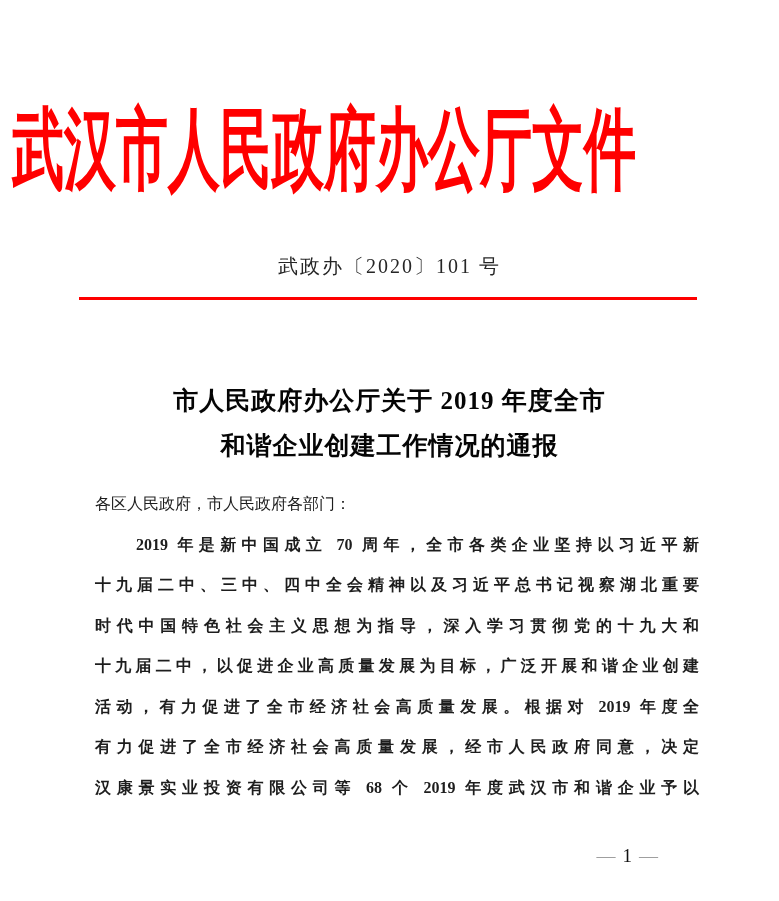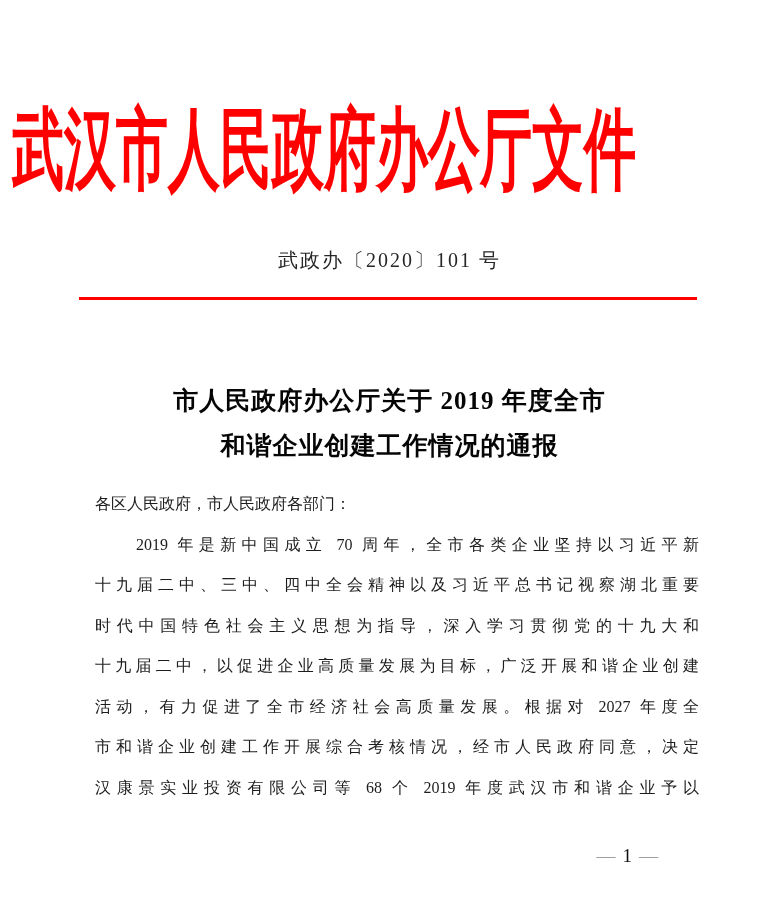--- a/index.html
+++ b/index.html
@@ -29,21 +29,21 @@
     color: #ff0000;
     line-height: 1;
     white-space: nowrap;
     letter-spacing: 0px;
     transform: scaleY(1.72);
     transform-origin: center top;
   }
   
   .doc-number {
     position: absolute;
-    top: 247px;
+    top: 253px;
     left: 0;
     width: 100%;
     text-align: center;
     font-size: 20px;
     letter-spacing: 2px;
     color: #262626;
     white-space: nowrap;
   }
   
   .red-divider {
@@ -78,20 +78,21 @@
     color: #1d1d1d;
   }
   .body-line {
     height: 40.5px;
     white-space: nowrap;
   }
   .body-line.just {
     white-space: normal;
     text-align: justify;
     text-align-last: justify;
+    font-weight: bold;
   }
   .body-line.indent {
     text-indent: 41px;
   }
   
   .page-footer {
     position: absolute;
     top: 845px;
     right: 121px;
     font-size: 19px;
@@ -123,22 +124,22 @@
     <div>市人民政府办公厅关于 2019 年度全市</div>
     <div>和谐企业创建工作情况的通报</div>
   </div>
 
   <div class="doc-body">
     <div class="body-line">各区人民政府，市人民政府各部门：</div>
     <div class="body-line just indent">2019 年是新中国成立 70 周年，全市各类企业坚持以习近平新</div>
     <div class="body-line just">十九届二中、三中、四中全会精神以及习近平总书记视察湖北重要</div>
     <div class="body-line just">时代中国特色社会主义思想为指导，深入学习贯彻党的十九大和</div>
     <div class="body-line just">十九届二中，以促进企业高质量发展为目标，广泛开展和谐企业创建</div>
-    <div class="body-line just">活动，有力促进了全市经济社会高质量发展。根据对 2027 年度全</div>
-    <div class="body-line just">市和谐企业创建工作开展综合考核情况，经市人民政府同意，决定</div>
+    <div class="body-line just">活动，有力促进了全市经济社会高质量发展。根据对 2019 年度全</div>
+    <div class="body-line just">有力促进了全市经济社会高质量发展，经市人民政府同意，决定</div>
     <div class="body-line just">汉康景实业投资有限公司等 68 个 2019 年度武汉市和谐企业予以</div>
   </div>
 
   <div class="page-footer">
     <span class="dash">—</span><span class="num">1</span><span class="dash">—</span>
   </div>
 
 </div>
 
 </body></html>

